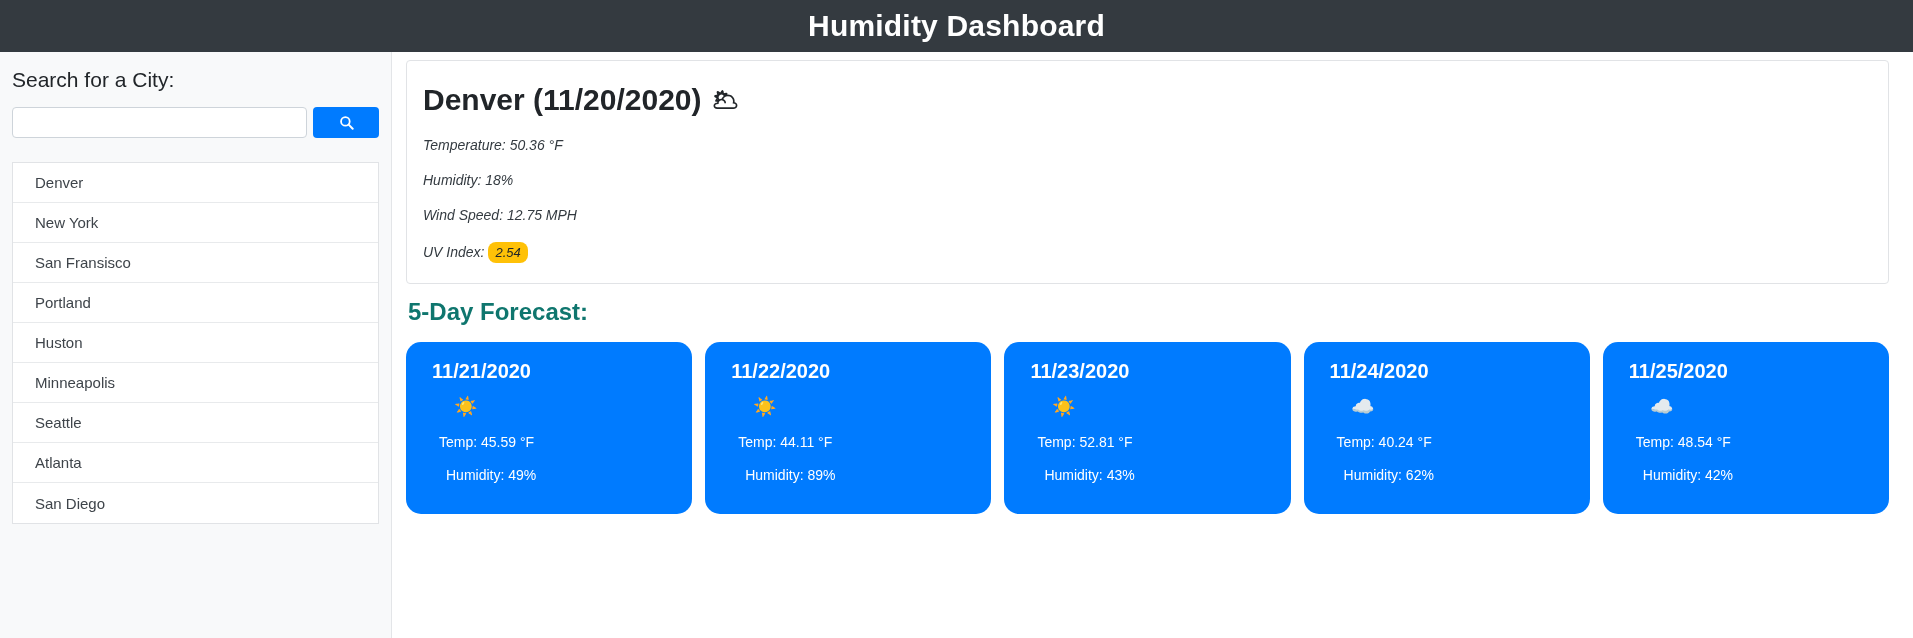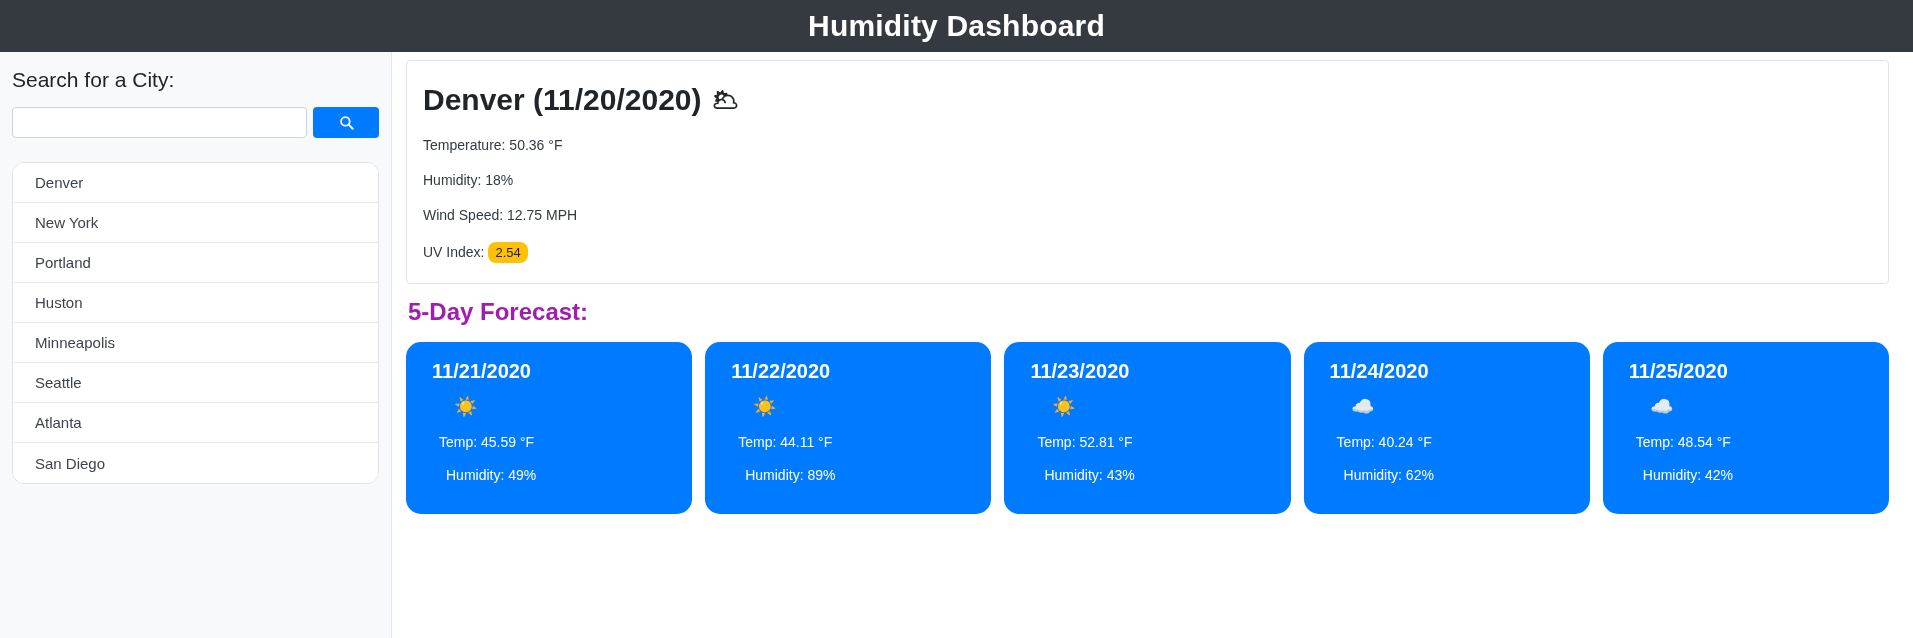--- a/index.html
+++ b/index.html
@@ -76,21 +76,21 @@
     cursor: pointer;
     display: flex;
     align-items: center;
     justify-content: center;
   }
   .search-btn svg { display: block; }
 
   .city-list {
     background: #ffffff;
     border: 1px solid #e1e3e6;
-    border-radius: 12px;
+    border-radius: 0;
     overflow: hidden;
   }
   .city-item {
     height: 40px;
     display: flex;
     align-items: center;
     padding-left: 22px;
     font-size: 15px;
     color: #3e444a;
     border-bottom: 1px solid #e8eaec;
@@ -119,36 +119,37 @@
     display: flex;
     align-items: center;
     gap: 10px;
     margin-bottom: 20px;
   }
   .current-title .wx-icon { font-size: 22px; line-height: 1; }
   .stat-line {
     font-size: 14px;
     color: #333a40;
     margin-bottom: 19px;
+    font-style: italic;
   }
   .stat-line:last-child { margin-bottom: 0; }
   .uv-badge {
     display: inline-block;
     background: #ffc107;
     color: #212529;
     border-radius: 8px;
     padding: 3px 7px 3px 7px;
     font-size: 13px;
     margin-left: 4px;
   }
 
   .forecast-title {
     font-size: 24px;
     font-weight: bold;
-    color: #a21caf;
+    color: #0f766e;
     margin: 4px 0 16px 2px;
   }
   .forecast-row {
     display: flex;
     gap: 13px;
   }
   .forecast-card {
     flex: 1;
     background: #007bff;
     border-radius: 15px;
@@ -194,20 +195,21 @@
             <circle cx="6.8" cy="6.8" r="4.6" stroke="#ffffff" stroke-width="1.9"></circle>
             <line x1="10.3" y1="10.3" x2="14.6" y2="14.6" stroke="#ffffff" stroke-width="2.1" stroke-linecap="round"></line>
           </svg>
         </span>
       </button>
     </div>
 
     <div class="city-list">
       <div class="city-item">Denver</div>
       <div class="city-item">New York</div>
+      <div class="city-item">San Fransisco</div>
       <div class="city-item">Portland</div>
       <div class="city-item">Huston</div>
       <div class="city-item">Minneapolis</div>
       <div class="city-item">Seattle</div>
       <div class="city-item">Atlanta</div>
       <div class="city-item">San Diego</div>
     </div>
   </aside>
 
   <main class="main">

